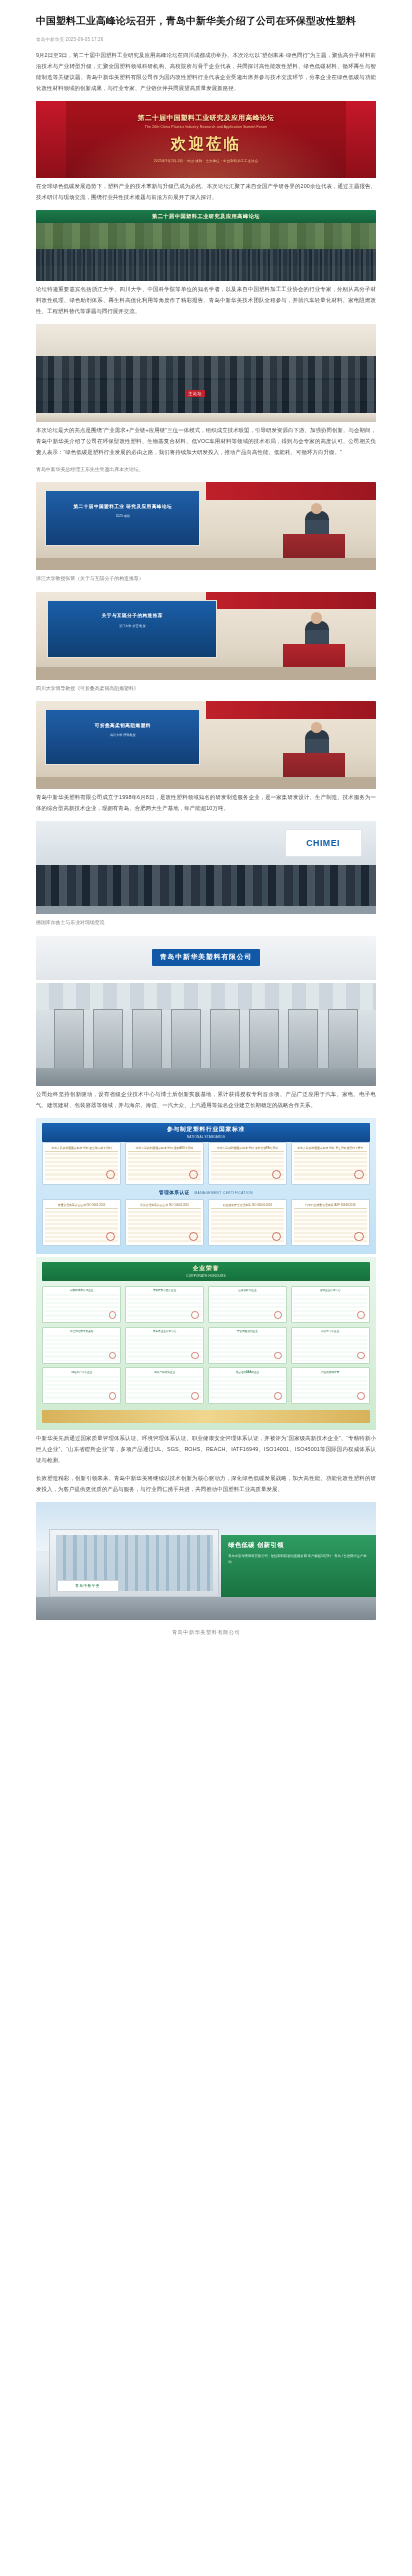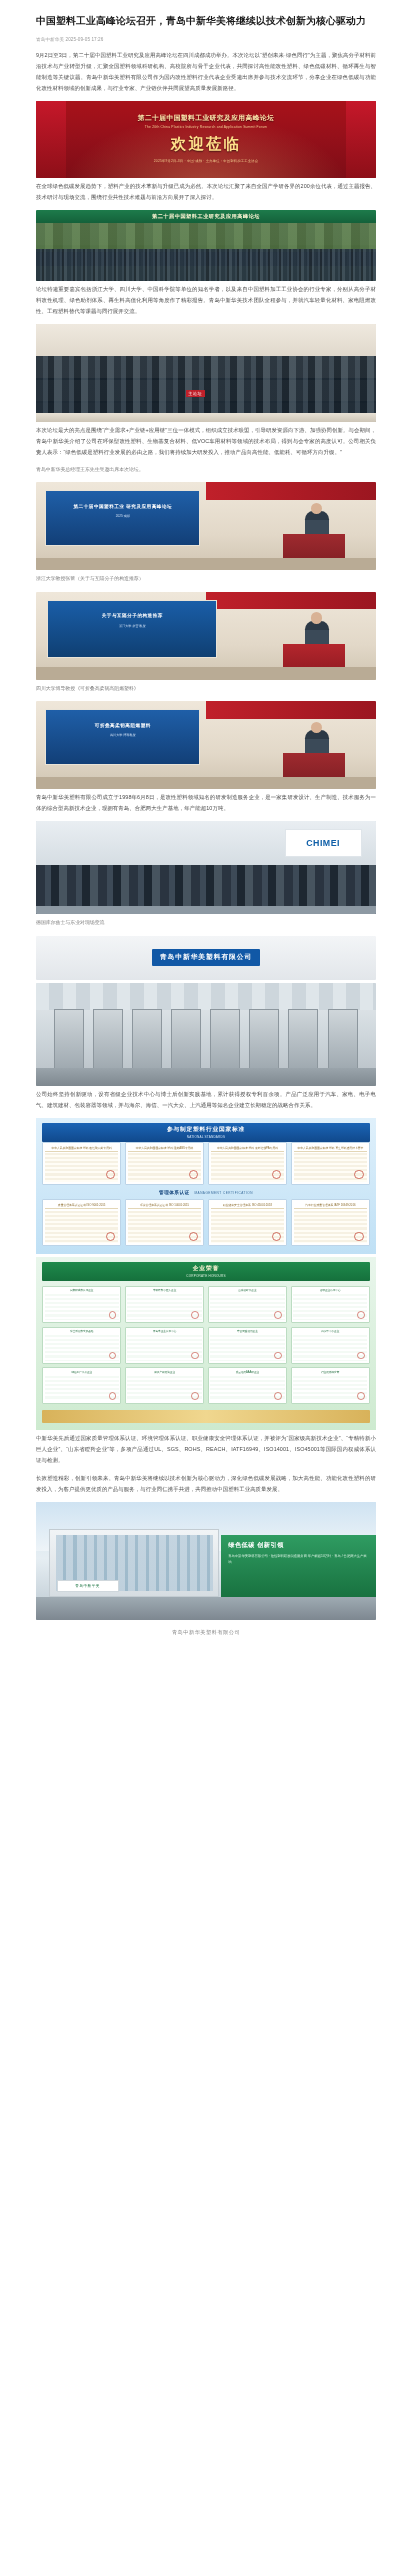--- a/index.html
+++ b/index.html
@@ -402,21 +402,21 @@
 
   .footer-line {
     text-align:center; font-size:5.2px; color:#8a8a8a; margin-top:9.3px; letter-spacing:0.5px;
   }
 </style>
 </head>
 <body>
 
 <div class="page">
 
-  <h1 class="article-title">中国塑料工业高峰论坛召开，青岛中新华美将继续以技术创新为核心驱动力</h1>
+  <h1 class="article-title">中国塑料工业高峰论坛召开，青岛中新华美介绍了公司在环保型改性塑料</h1>
   <div class="meta">青岛中新华美  2025-09-05 17:26</div>
 
   <p class="body-text">9月2日至3日，第二十届中国塑料工业研究及应用高峰论坛在四川成都成功举办。本次论坛以“塑创未来·绿色同行”为主题，聚焦高分子材料前沿技术与产业转型升级，汇聚全国塑料领域科研机构、高校院所与骨干企业代表，共同探讨高性能改性塑料、绿色低碳材料、循环再生与智能制造等关键议题。青岛中新华美塑料有限公司作为国内改性塑料行业代表企业受邀出席并参与技术交流环节，分享企业在绿色低碳与功能化改性材料领域的创新成果，与行业专家、产业链伙伴共同展望高质量发展新路径。</p>
 
   <div class="figure">
     <div class="photo banner-red">
       <div class="bn-top">第二十届中国塑料工业研究及应用高峰论坛</div>
       <div class="bn-en">The 20th China Plastics Industry Research and Application Summit Forum</div>
       <div class="bn-huge">欢迎莅临</div>
       <div class="bn-sub">2025年9月2日-3日 · 中国·成都 · 主办单位：中国塑料加工工业协会</div>

